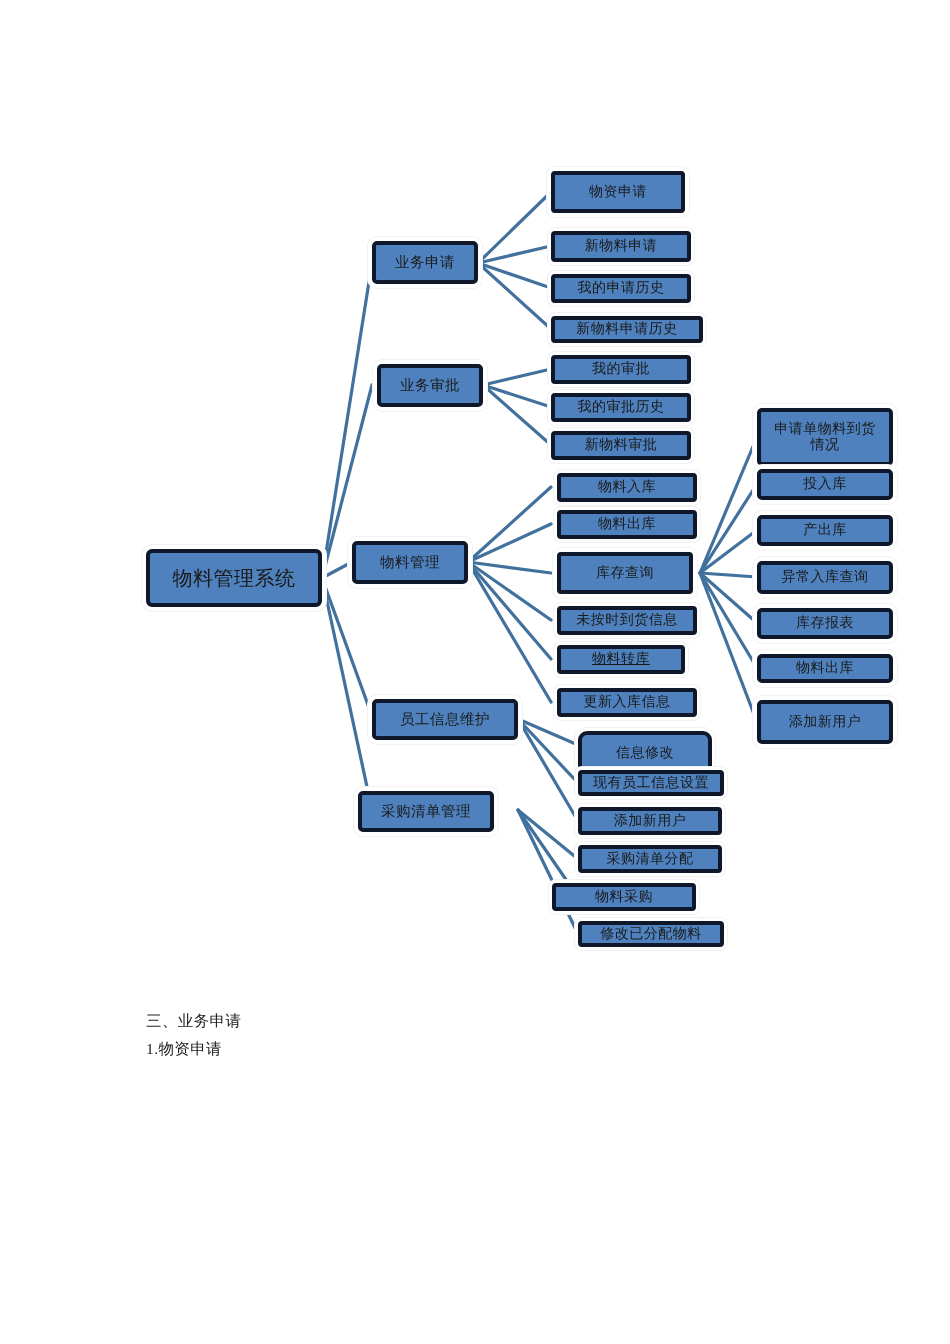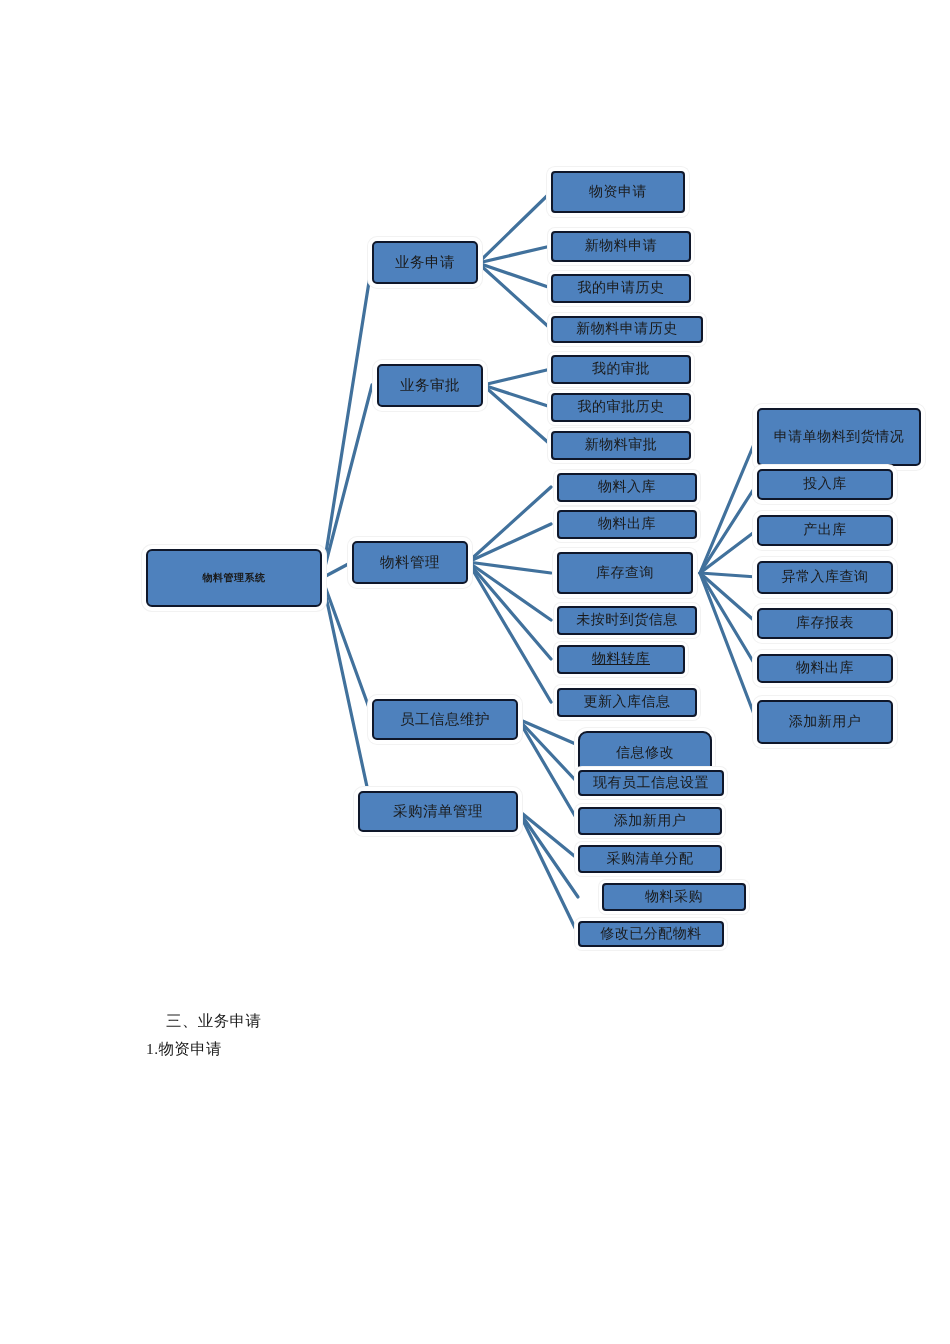--- a/index.html
+++ b/index.html
@@ -31,38 +31,37 @@
     left: 0;
     top: 0;
     width: 950px;
     height: 980px;
     pointer-events: none;
   }
   .node {
     position: absolute;
     box-sizing: border-box;
     background: #4e81bd;
-    border: 2px solid #0f172a;
+    border: 4px solid #0f172a;
     border-radius: 3px;
     box-shadow: 0 0 0 4px #ffffff, 0 0 0 5px #f2f2f2;
     color: #1a1a1a;
     font-family: "Liberation Serif", "DejaVu Serif", serif;
     display: flex;
     align-items: center;
     justify-content: center;
     text-align: center;
     line-height: 1.15;
     letter-spacing: 0.5px;
     z-index: 5;
     user-select: none;
   }
   .node.root {
     border-radius: 6px;
-    font-size: 10px;
-    font-weight: bold;
+    font-size: 20px;
   }
   .node.lvl2 {
     border-radius: 5px;
     font-size: 14.5px;
   }
   .node.lvl3 {
     border-radius: 4px;
     font-size: 14px;
   }
   .node.lvl4 {
@@ -74,21 +73,21 @@
   }
   .caption {
     position: absolute;
     left: 146px;
     font-family: "Liberation Serif", "DejaVu Serif", serif;
     font-size: 15.5px;
     color: #1a1a1a;
     white-space: nowrap;
     letter-spacing: 0.4px;
   }
-  #caption-heading { top: 1011px; margin-left: 20px; }
+  #caption-heading { top: 1011px; }
   #caption-sub { top: 1039px; }
 </style>
 </head>
 <body>
 
 <div id="page">
 
   <div id="diagram">
 
     <svg id="connector-layer" viewBox="0 0 950 980" width="950" height="980">
@@ -165,21 +164,21 @@
     </div>
 
     <div class="node lvl2" style="left:352px; top:541px; width:116px; height:43px;">
       <span>物料管理</span>
     </div>
 
     <div class="node lvl2" style="left:372px; top:699px; width:146px; height:41px;">
       <span>员工信息维护</span>
     </div>
 
-    <div class="node lvl2" style="left:358px; top:791px; width:160px; height:41px;">
+    <div class="node lvl2" style="left:358px; top:791px; width:136px; height:41px;">
       <span>采购清单管理</span>
     </div>
 
     <div class="node lvl3" style="left:551px; top:171px; width:134px; height:42px;">
       <span>物资申请</span>
     </div>
 
     <div class="node lvl3 tight" style="left:551px; top:231px; width:140px; height:31px;">
       <span>新物料申请</span>
     </div>
@@ -221,21 +220,21 @@
     </div>
 
     <div class="node lvl3 tight" style="left:557px; top:645px; width:128px; height:29px;text-decoration:underline;">
       <span>物料转库</span>
     </div>
 
     <div class="node lvl3 tight" style="left:557px; top:688px; width:140px; height:29px;">
       <span>更新入库信息</span>
     </div>
 
-    <div class="node lvl4" style="left:757px; top:408px; width:164px; height:58px; padding:0 8px;">
+    <div class="node lvl4" style="left:757px; top:408px; width:136px; height:58px; padding:0 8px;">
       <span>申请单物料到货情况</span>
     </div>
 
     <div class="node lvl4" style="left:757px; top:469px; width:136px; height:31px;">
       <span>投入库</span>
     </div>
 
     <div class="node lvl4" style="left:757px; top:515px; width:136px; height:31px;">
       <span>产出库</span>
     </div>
@@ -265,21 +264,21 @@
     </div>
 
     <div class="node lvl3 tight" style="left:578px; top:807px; width:144px; height:28px;">
       <span>添加新用户</span>
     </div>
 
     <div class="node lvl3 tight" style="left:578px; top:845px; width:144px; height:28px;">
       <span>采购清单分配</span>
     </div>
 
-    <div class="node lvl3 tight" style="left:602px; top:883px; width:144px; height:28px;">
+    <div class="node lvl3 tight" style="left:552px; top:883px; width:144px; height:28px;">
       <span>物料采购</span>
     </div>
 
     <div class="node lvl3 tight" style="left:578px; top:921px; width:146px; height:26px;">
       <span>修改已分配物料</span>
     </div>
 
   </div>
 
   <div class="caption" id="caption-heading">三、业务申请</div>

